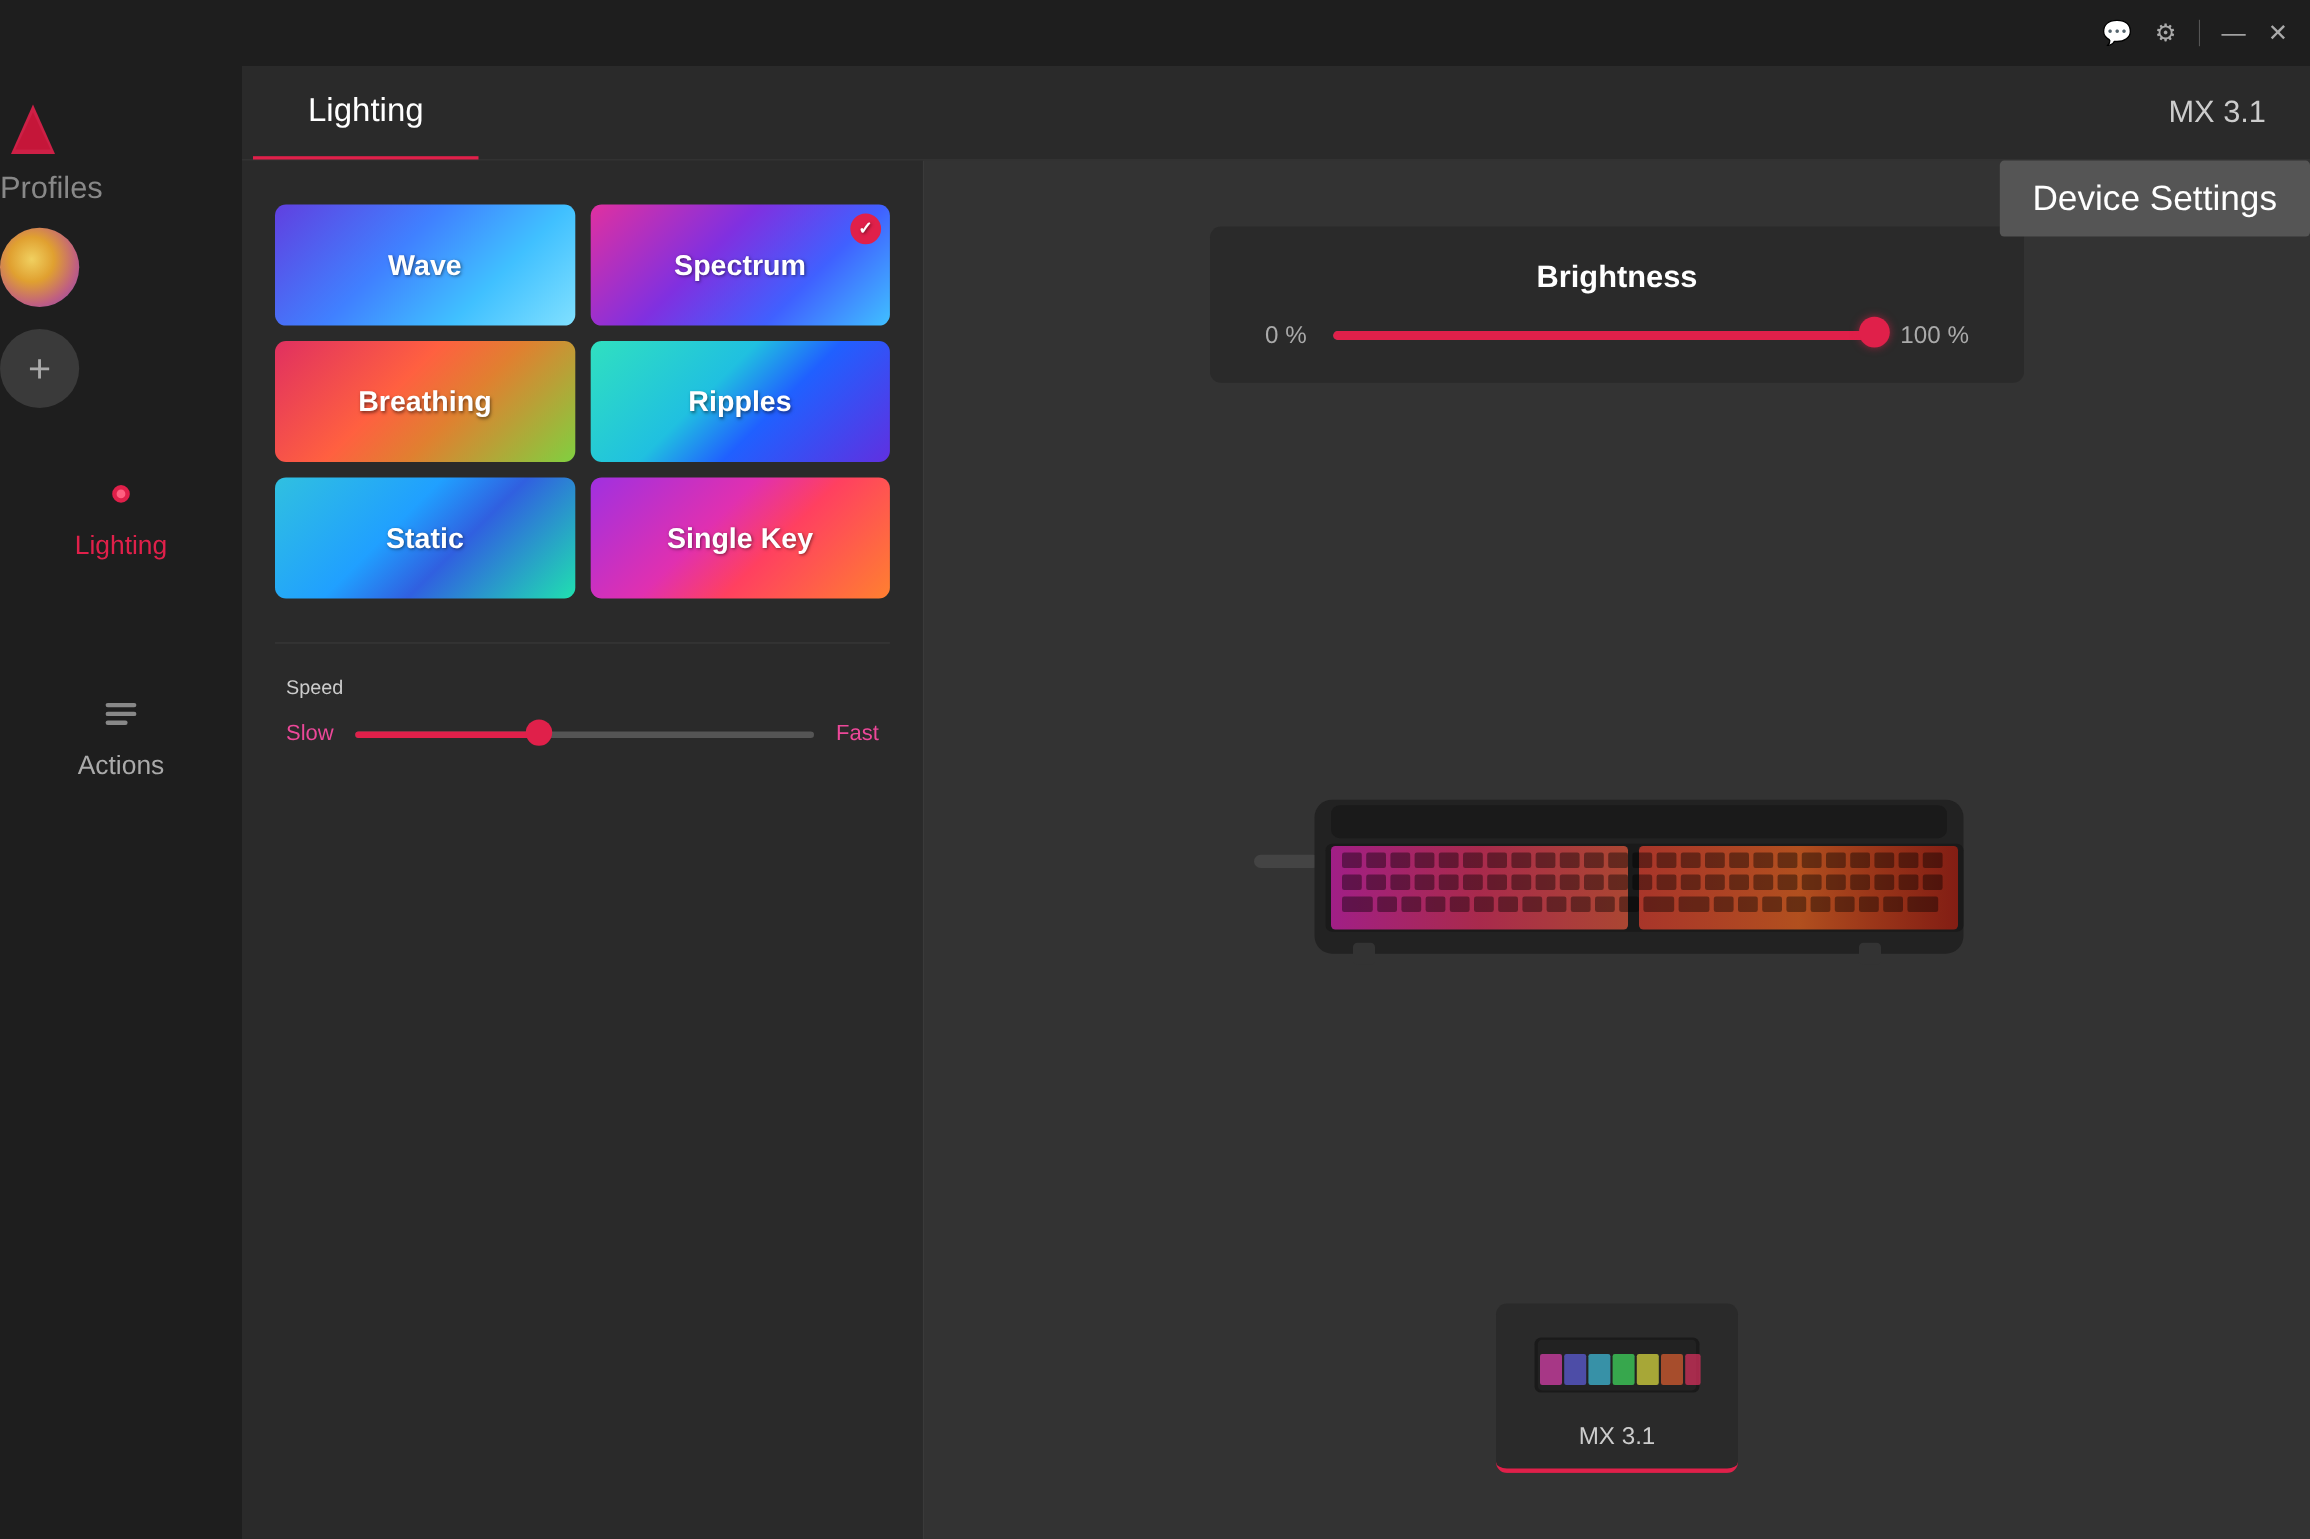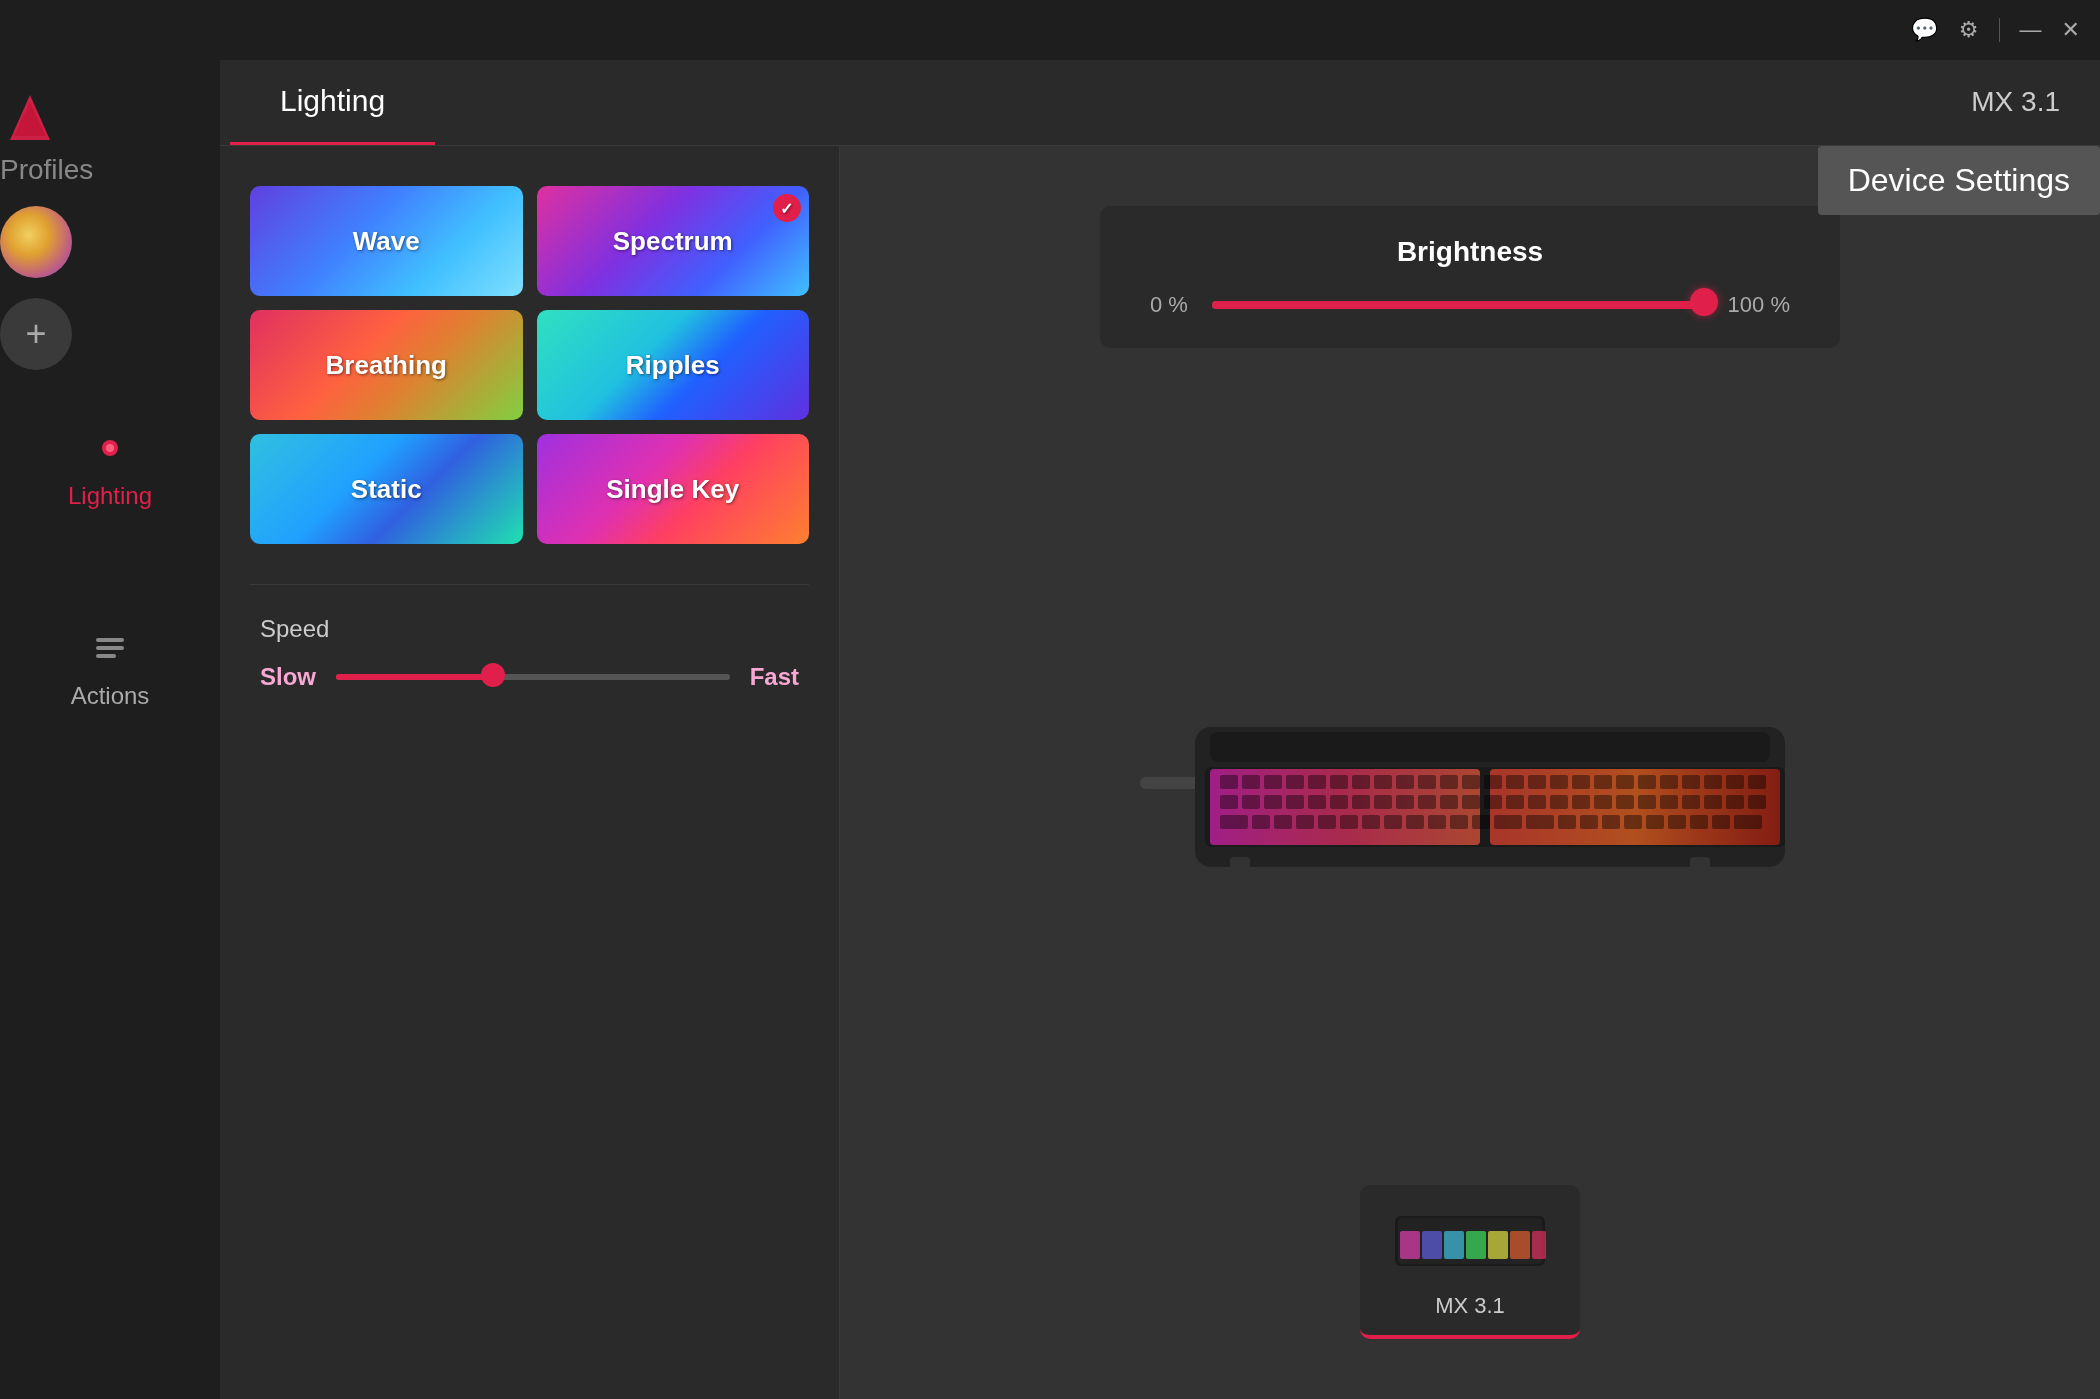--- a/index.html
+++ b/index.html
@@ -216,33 +216,32 @@
       width: 100%;
       height: 1px;
       background: #3a3a3a;
       margin-bottom: 30px;
     }
 
     .speed-section {
       padding: 0 10px;
     }
     .speed-label {
-      font-size: 24px;
+      font-size: 18px;
       color: #ccc;
       margin-bottom: 20px;
     }
     .speed-slider-row {
       display: flex;
       align-items: center;
       gap: 20px;
     }
     .speed-min-label, .speed-max-label {
-      font-size: 24px;
-      color: #f9a8d4;
-      font-weight: bold;
+      font-size: 20px;
+      color: #ec4899;
     }
     .speed-slider-container {
       flex: 1;
       position: relative;
       height: 10px;
     }
     .speed-track {
       width: 100%;
       height: 6px;
       background: #555;

